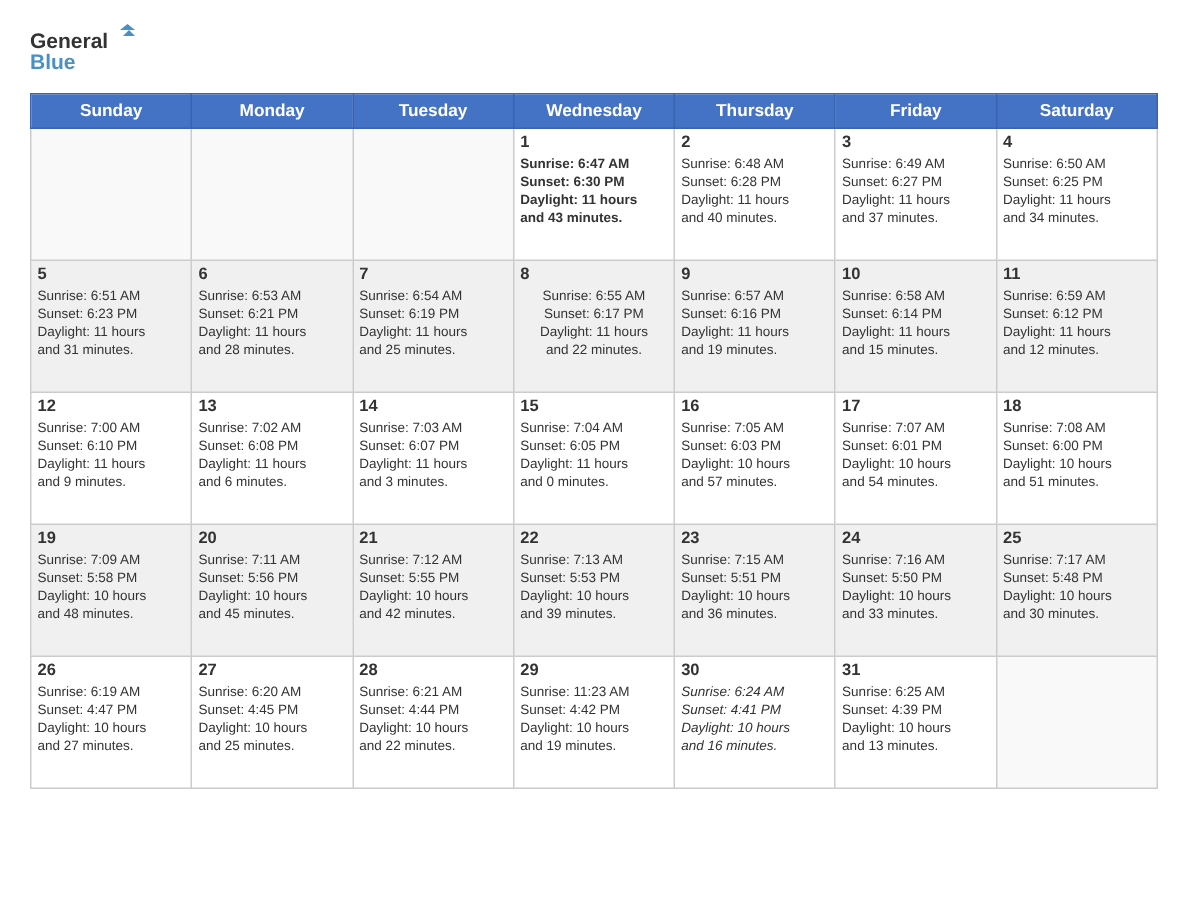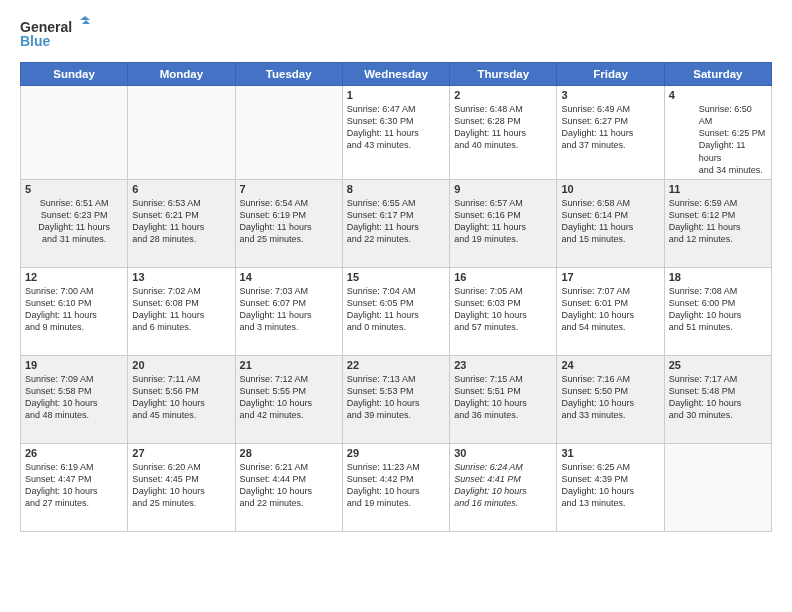--- a/index.html
+++ b/index.html
@@ -116,72 +116,72 @@
           <th>Saturday</th>
         </tr>
     </thead>
     <tbody id="calendar-body">
     <tr>
           <td class="empty"></td>
           <td class="empty"></td>
           <td class="empty"></td>
           <td>
             <span class="day-number">1</span>
-            <div class="day-info" style="white-space: pre-line;">Sunrise: 6:47 AM
+            <div class="day-info" style="white-space: pre-line; font-weight: bold;">Sunrise: 6:47 AM
 Sunset: 6:30 PM
 Daylight: 11 hours
 and 43 minutes.</div>
           </td>
           <td>
             <span class="day-number">2</span>
             <div class="day-info" style="white-space: pre-line;">Sunrise: 6:48 AM
 Sunset: 6:28 PM
 Daylight: 11 hours
 and 40 minutes.</div>
           </td>
           <td>
             <span class="day-number">3</span>
             <div class="day-info" style="white-space: pre-line;">Sunrise: 6:49 AM
 Sunset: 6:27 PM
 Daylight: 11 hours
 and 37 minutes.</div>
           </td>
           <td>
             <span class="day-number">4</span>
-            <div class="day-info" style="white-space: pre-line; margin-left: 30px;">Sunrise: 6:50 AM
+            <div class="day-info" style="white-space: pre-line;">Sunrise: 6:50 AM
 Sunset: 6:25 PM
 Daylight: 11 hours
 and 34 minutes.</div>
           </td>
         </tr>
         <tr class="row-shaded">
           <td>
             <span class="day-number">5</span>
-            <div class="day-info" style="white-space: pre-line; text-align: center;">Sunrise: 6:51 AM
+            <div class="day-info" style="white-space: pre-line;">Sunrise: 6:51 AM
 Sunset: 6:23 PM
 Daylight: 11 hours
 and 31 minutes.</div>
           </td>
           <td>
             <span class="day-number">6</span>
             <div class="day-info" style="white-space: pre-line;">Sunrise: 6:53 AM
 Sunset: 6:21 PM
 Daylight: 11 hours
 and 28 minutes.</div>
           </td>
           <td>
             <span class="day-number">7</span>
             <div class="day-info" style="white-space: pre-line;">Sunrise: 6:54 AM
 Sunset: 6:19 PM
 Daylight: 11 hours
 and 25 minutes.</div>
           </td>
           <td>
             <span class="day-number">8</span>
-            <div class="day-info" style="white-space: pre-line;">Sunrise: 6:55 AM
+            <div class="day-info" style="white-space: pre-line; text-align: center;">Sunrise: 6:55 AM
 Sunset: 6:17 PM
 Daylight: 11 hours
 and 22 minutes.</div>
           </td>
           <td>
             <span class="day-number">9</span>
             <div class="day-info" style="white-space: pre-line;">Sunrise: 6:57 AM
 Sunset: 6:16 PM
 Daylight: 11 hours
 and 19 minutes.</div>

